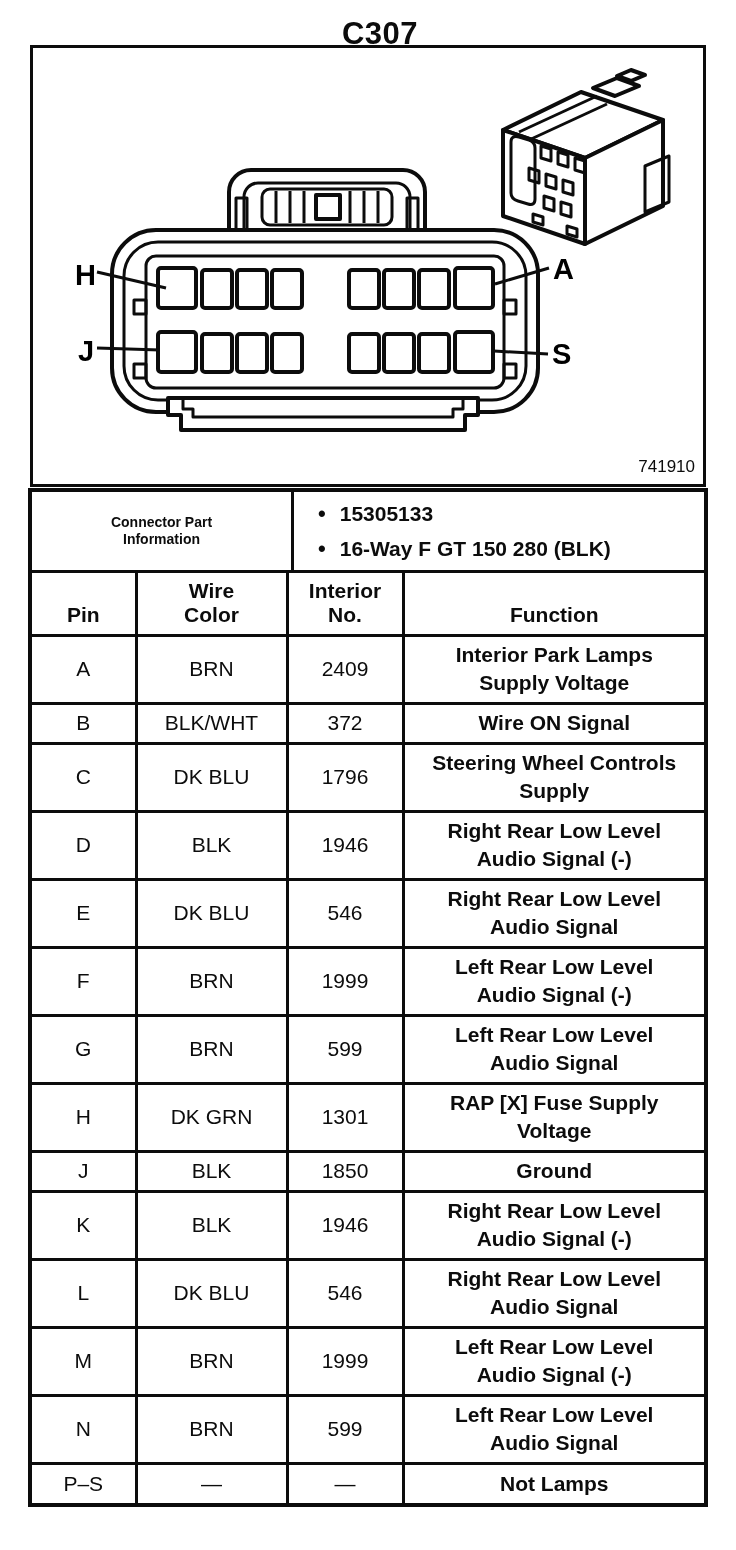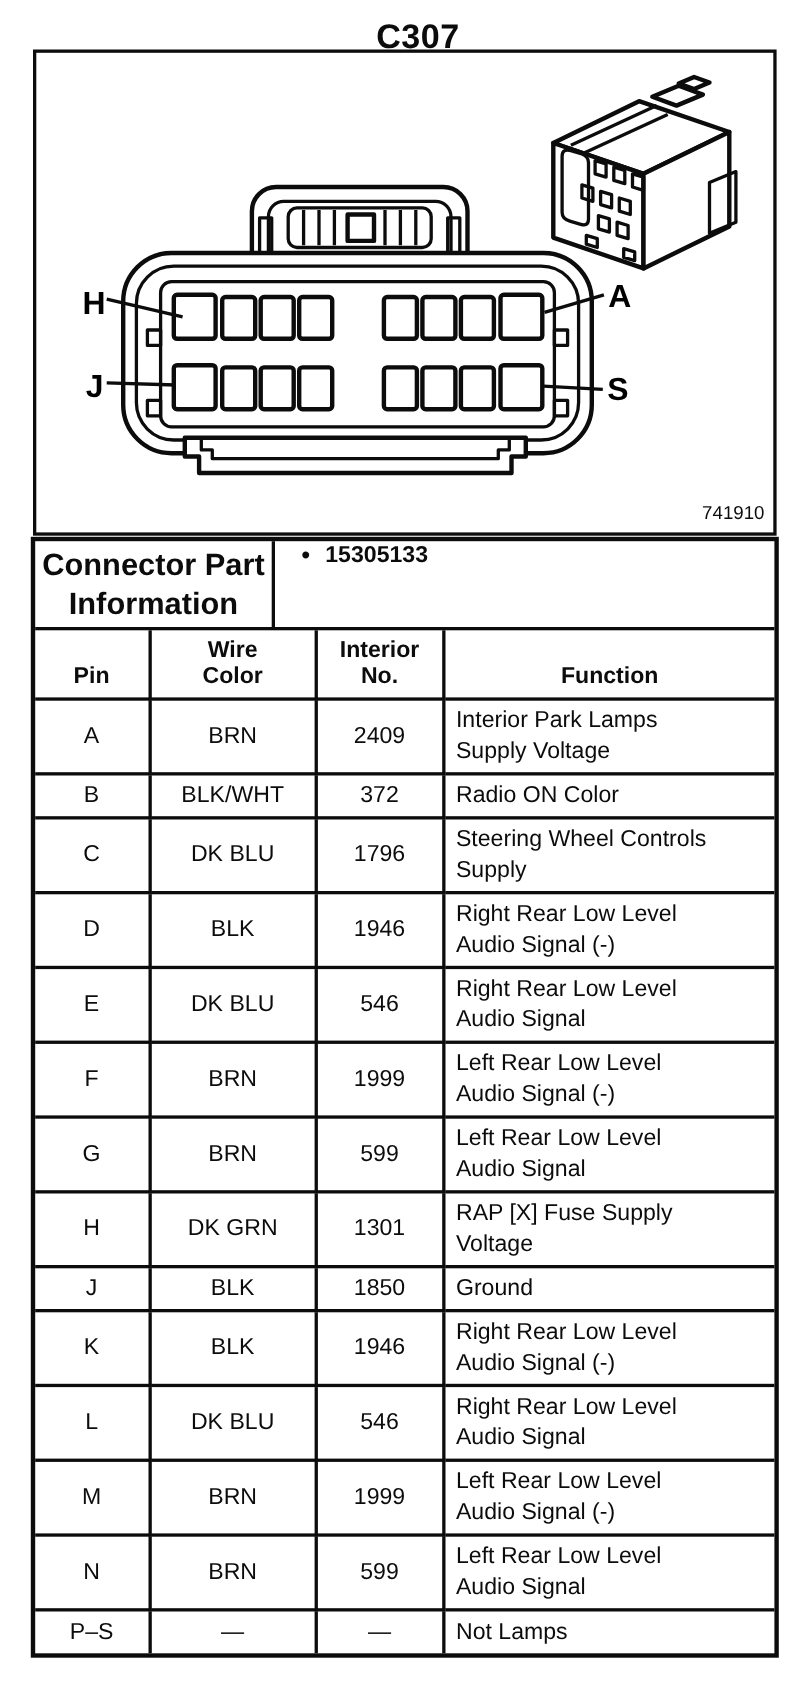--- a/index.html
+++ b/index.html
@@ -17,42 +17,42 @@
   }
   .figure-box svg{position:absolute;left:0;top:0;}
   .fig-num{position:absolute;right:8px;bottom:7px;font-size:17px;}
 
   .tbl-outer{
     position:absolute;left:28px;top:488px;width:680px;box-sizing:border-box;
     border:4px solid #0c0c0c;background:#fff;
   }
   .info-row{display:flex;height:78px;border-bottom:3px solid #0c0c0c;}
   .info-label{
-    width:218px;border-right:3px solid #0c0c0c;box-sizing:border-box;
+    width:262px;border-right:3px solid #0c0c0c;box-sizing:border-box;
     display:flex;align-items:center;justify-content:center;text-align:center;
-    font-weight:bold;font-size:28px;line-height:1.25;white-space:pre-line;
+    font-weight:bold;font-size:14px;line-height:1.25;white-space:pre-line;
   }
   .info-bullets{
     flex:1;margin:0;padding:0 0 0 24px;list-style:none;
-    display:flex;flex-direction:column;justify-content:flex-start;gap:9px;
+    display:flex;flex-direction:column;justify-content:center;gap:9px;
   }
   .info-bullets li{font-weight:bold;font-size:21px;display:flex;align-items:center;}
   .info-bullets li::before{content:"•";margin-right:14px;font-size:22px;}
 
   table.pin-table{width:100%;border-collapse:collapse;border-style:hidden;table-layout:fixed;}
   .pin-table td,.pin-table th{border:3px solid #0c0c0c;padding:0;font-size:21px;}
   .pin-table th{
     font-weight:bold;vertical-align:bottom;padding-bottom:7px;text-align:center;
     white-space:pre-line;line-height:1.12;
   }
   tr.hdr{height:62px;}
   tr.tall{height:68px;}
   tr.short{height:40px;}
   td.c{text-align:center;}
-  td.fn{text-align:left;padding:3px 10px;white-space:pre-line;line-height:1.32;}
+  td.fn{text-align:center;padding:3px 10px;white-space:pre-line;line-height:1.32;font-weight:bold;}
 
   .stroke4{fill:#ffffff;stroke:#0c0c0c;stroke-width:4;}
   .stroke3{fill:none;stroke:#0c0c0c;stroke-width:3;}
 </style>
 </head>
 <body>
 
 <h1 class="page-title">C307</h1>
 
 <div class="figure-box">
@@ -145,20 +145,21 @@
   </svg>
   <div class="fig-num">741910</div>
 </div>
 
 <div class="tbl-outer">
   <div class="info-row">
     <div class="info-label">Connector Part
 Information</div>
     <ul class="info-bullets">
       <li>15305133</li>
+      <li>16-Way F GT 150 280 (BLK)</li>
     </ul>
   </div>
 
   <table class="pin-table">
     <colgroup>
         <col style="width:104px">
         <col style="width:151px">
         <col style="width:116px">
         <col>
       </colgroup>
@@ -175,21 +176,21 @@
       <td class="c">A</td>
       <td class="c">BRN</td>
       <td class="c">2409</td>
       <td class="fn">Interior Park Lamps
 Supply Voltage</td>
     </tr>
     <tr class="short">
       <td class="c">B</td>
       <td class="c">BLK/WHT</td>
       <td class="c">372</td>
-      <td class="fn">Radio ON Color</td>
+      <td class="fn">Wire ON Signal</td>
     </tr>
     <tr class="tall">
       <td class="c">C</td>
       <td class="c">DK BLU</td>
       <td class="c">1796</td>
       <td class="fn">Steering Wheel Controls
 Supply</td>
     </tr>
     <tr class="tall">
       <td class="c">D</td>

